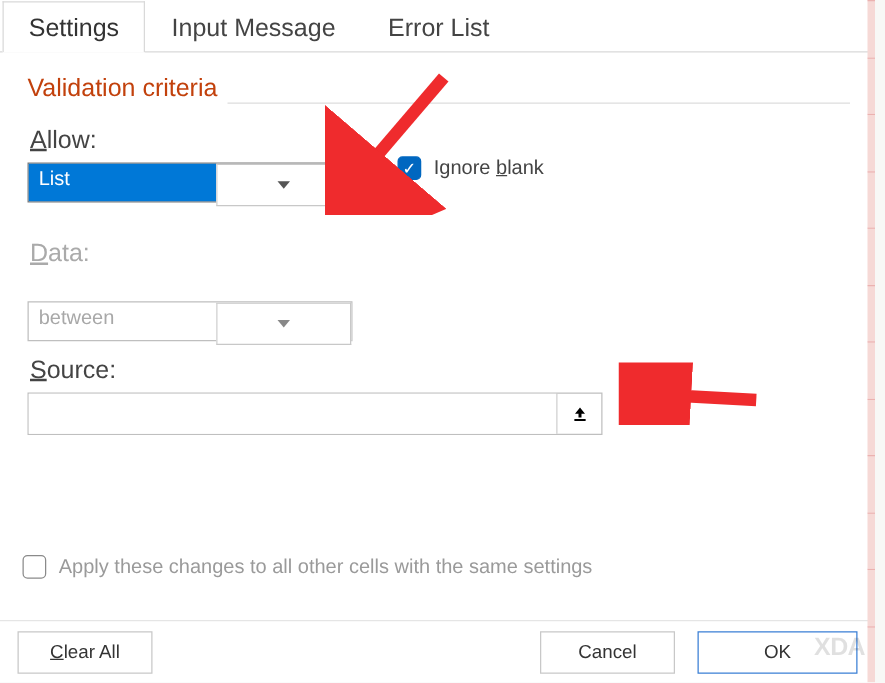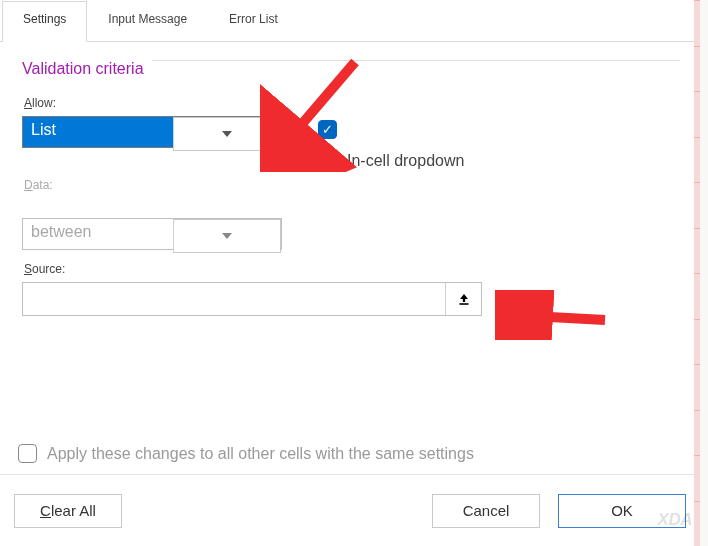--- a/index.html
+++ b/index.html
@@ -22,21 +22,21 @@
 
   
   .tab-bar {
     display: flex;
     padding-left: 2px;
     border-bottom: 1px solid #d9d9d9;
     height: 42px;
   }
   .tab {
     padding: 10px 20px 8px 20px;
-    font-size: 12px;
+    font-size: 20px;
     color: #444;
     cursor: pointer;
     position: relative;
     border: 1px solid transparent;
     border-bottom: none;
     top: 1px;
     background: transparent;
   }
   .tab.active {
     background: #fff;
@@ -44,24 +44,24 @@
     border-bottom: 1px solid #fff;
     color: #333;
   }
 
   
   .content {
     padding: 18px 20px 10px 22px;
   }
 
   .fieldset-label {
-    font-size: 16px;
-    color: #a21caf;
-    display: flex;
-    align-items: flex-start;
+    font-size: 20px;
+    color: #c2410c;
+    display: flex;
+    align-items: flex-end;
     margin-bottom: 18px;
   }
   .fieldset-label .line {
     flex: 1;
     height: 1px;
     background: #ddd;
     margin-left: 8px;
   }
 
   .row {
@@ -72,21 +72,21 @@
   }
 
   .col-left {
     width: 260px;
   }
   .col-right {
     padding-top: 24px;
   }
 
   .label {
-    font-size: 12px;
+    font-size: 20px;
     color: #444;
     display: block;
     margin-bottom: 6px;
     margin-left: 2px;
   }
   .label.disabled { color: #aaa; }
   .underline { text-decoration: underline; }
 
   .combo {
     display: flex;
@@ -190,21 +190,21 @@
     gap: 10px;
     color: #9a9a9a;
     font-size: 16px;
   }
 
   
   .footer {
     position: absolute;
     left: 0; right: 0;
     bottom: 0;
-    height: 72px;
+    height: 50px;
     border-top: 1px solid #e5e5e5;
     display: flex;
     align-items: center;
     padding: 0 14px;
     gap: 18px;
     background: #fff;
   }
   .footer .spacer { flex: 1; }
   .btn {
     height: 34px;
@@ -239,25 +239,24 @@
   .arrow {
     position: absolute;
     pointer-events: none;
   }
 
   
   .watermark {
     position: absolute;
     right: 8px;
     bottom: 16px;
-    font-size: 17px;
+    font-size: 20px;
     letter-spacing: -0.5px;
     color: rgba(0,0,0,0.12);
     font-weight: 700;
-    font-style: italic;
   }
 </style>
 </head>
 <body>
 
 <div class="dialog">
 
   <div class="tab-bar">
     <div class="tab active">Settings</div>
     <div class="tab">Input Message</div>
@@ -290,25 +289,22 @@
           <div class="value">between</div>
           <div class="btn">
             <span class="chevron-down"></span>
           </div>
         </div>
       </div>
 
       <div class="col-right">
         <div class="checkbox-row">
           <span class="checkbox">✓</span>
-        </div>
-        <div class="checkbox-row">
-          <span class="checkbox">✓</span>
           <span>
-            <span class="underline">I</span><span>n-cell dropdown</span>
+            <span>Ignore </span><span class="underline">b</span><span>lank</span>
           </span>
         </div>
       </div>
     </div>
 
     <div class="source-row">
       <span class="label">
         <span class="underline">S</span>ource:
       </span>
       <div class="source-input-wrap">

